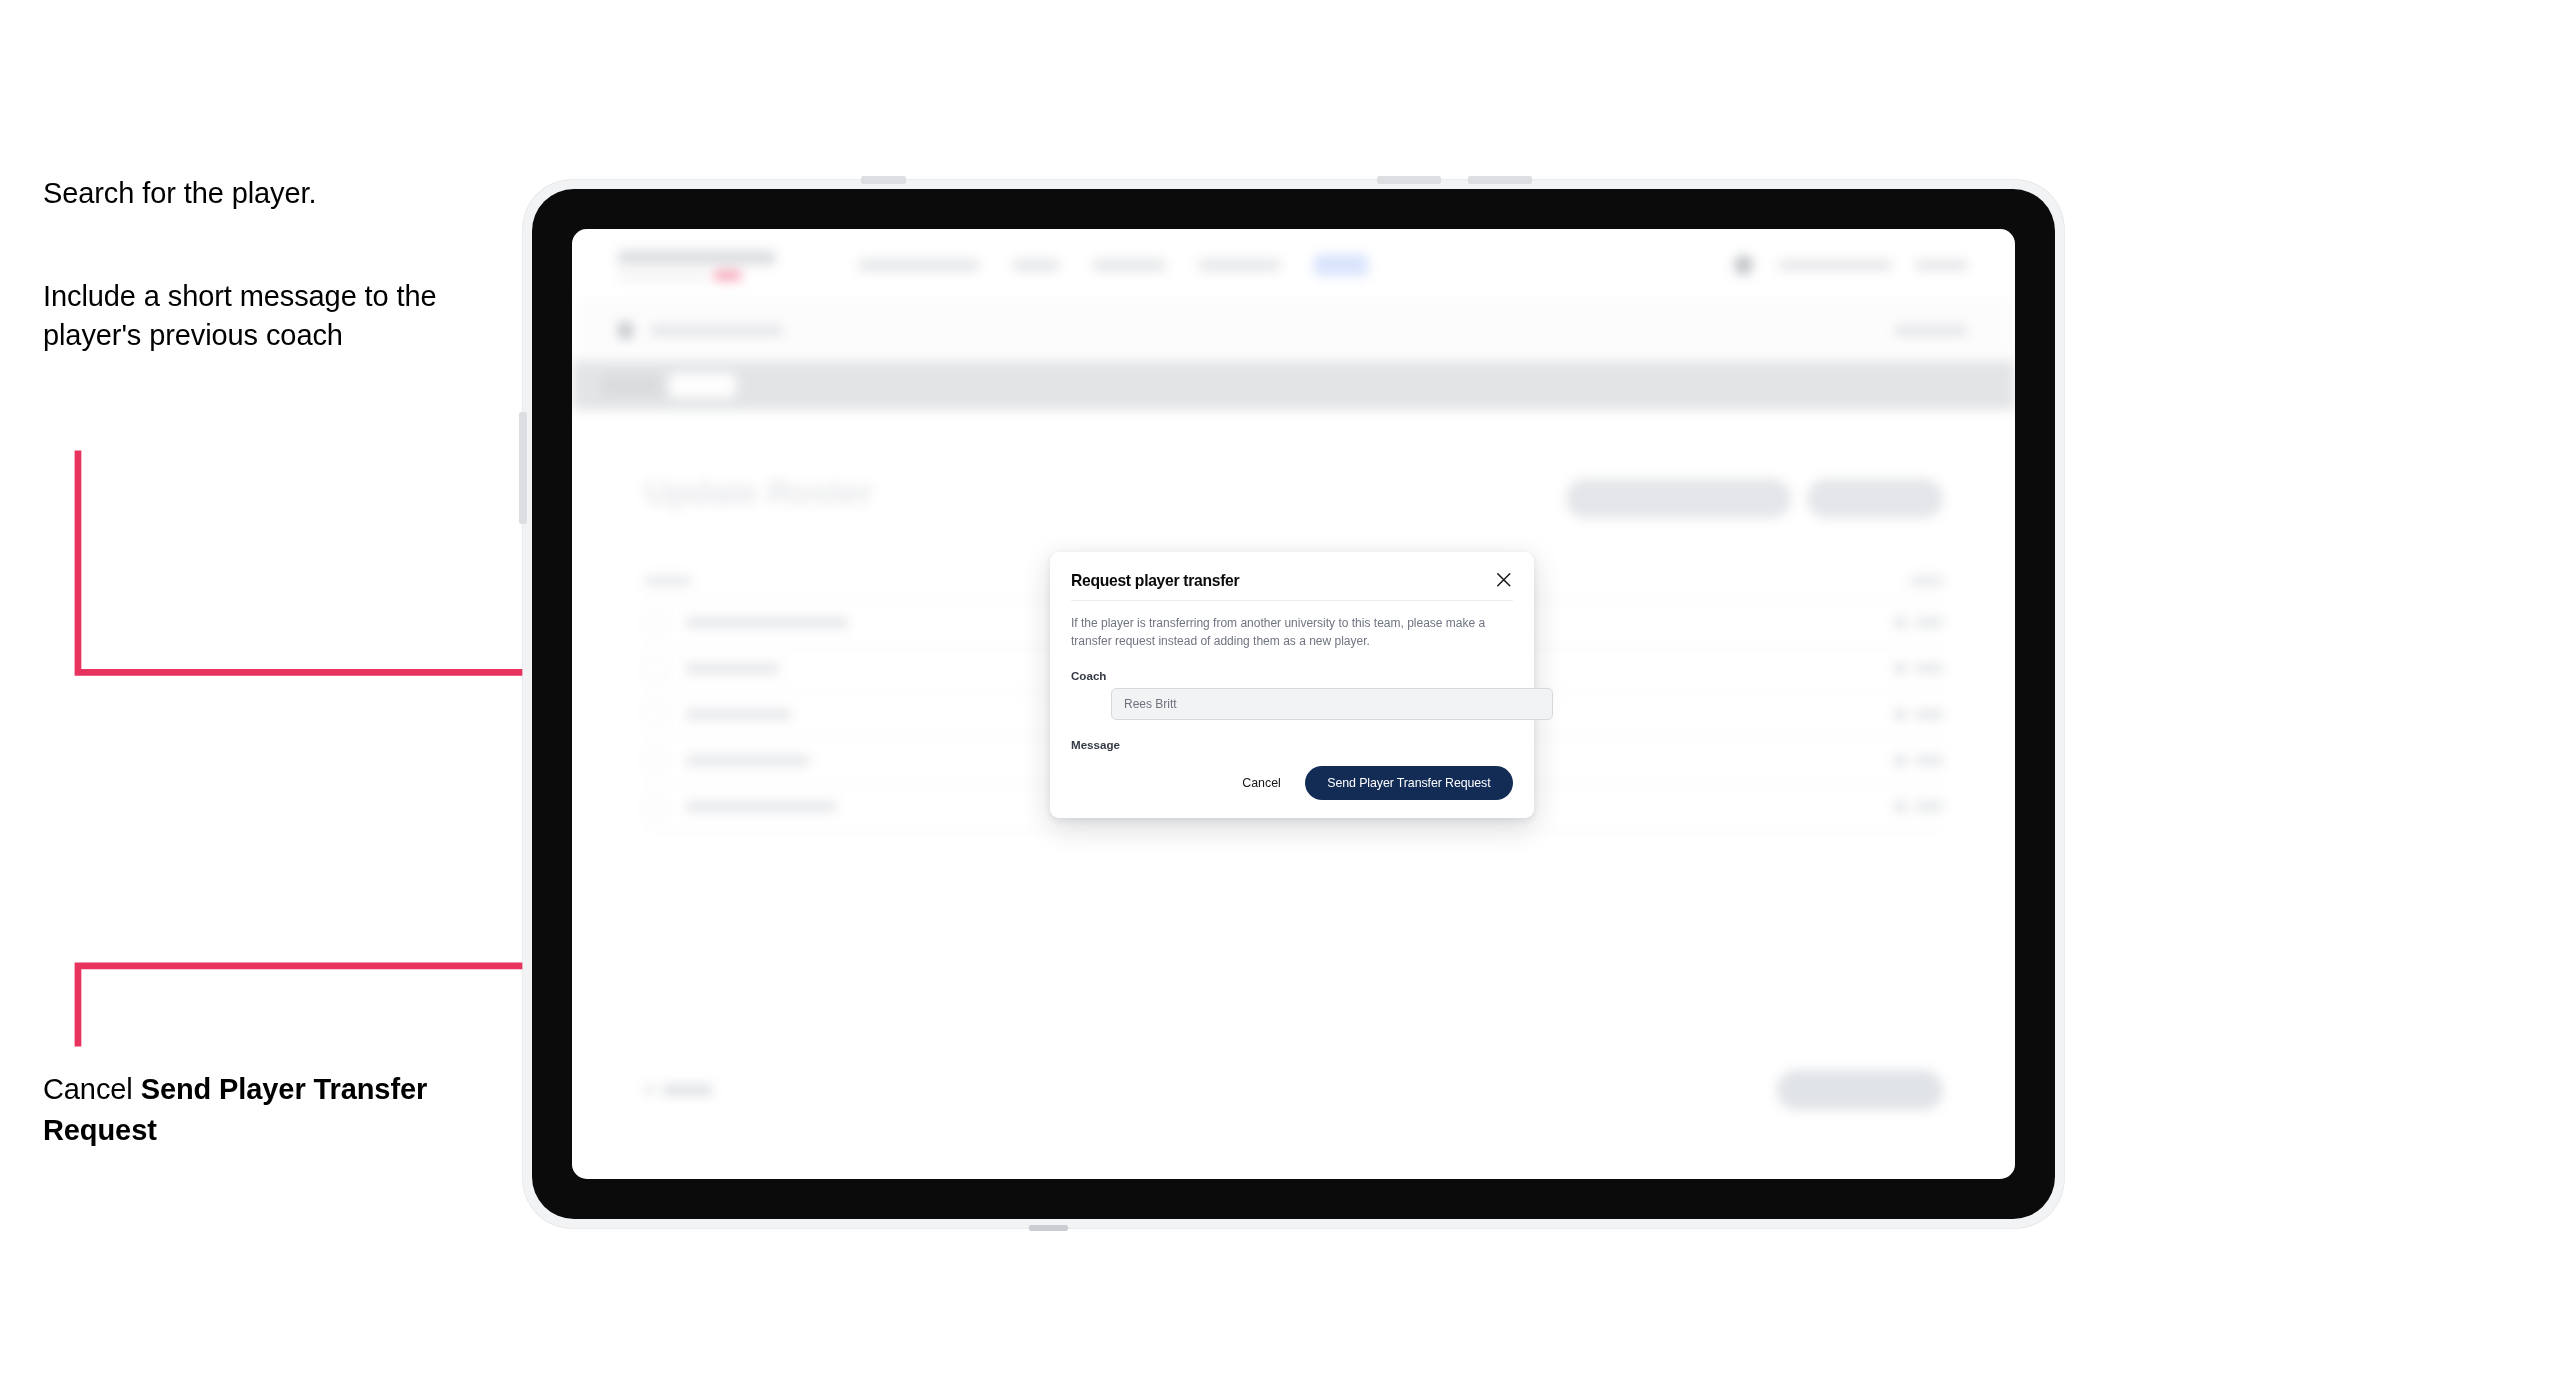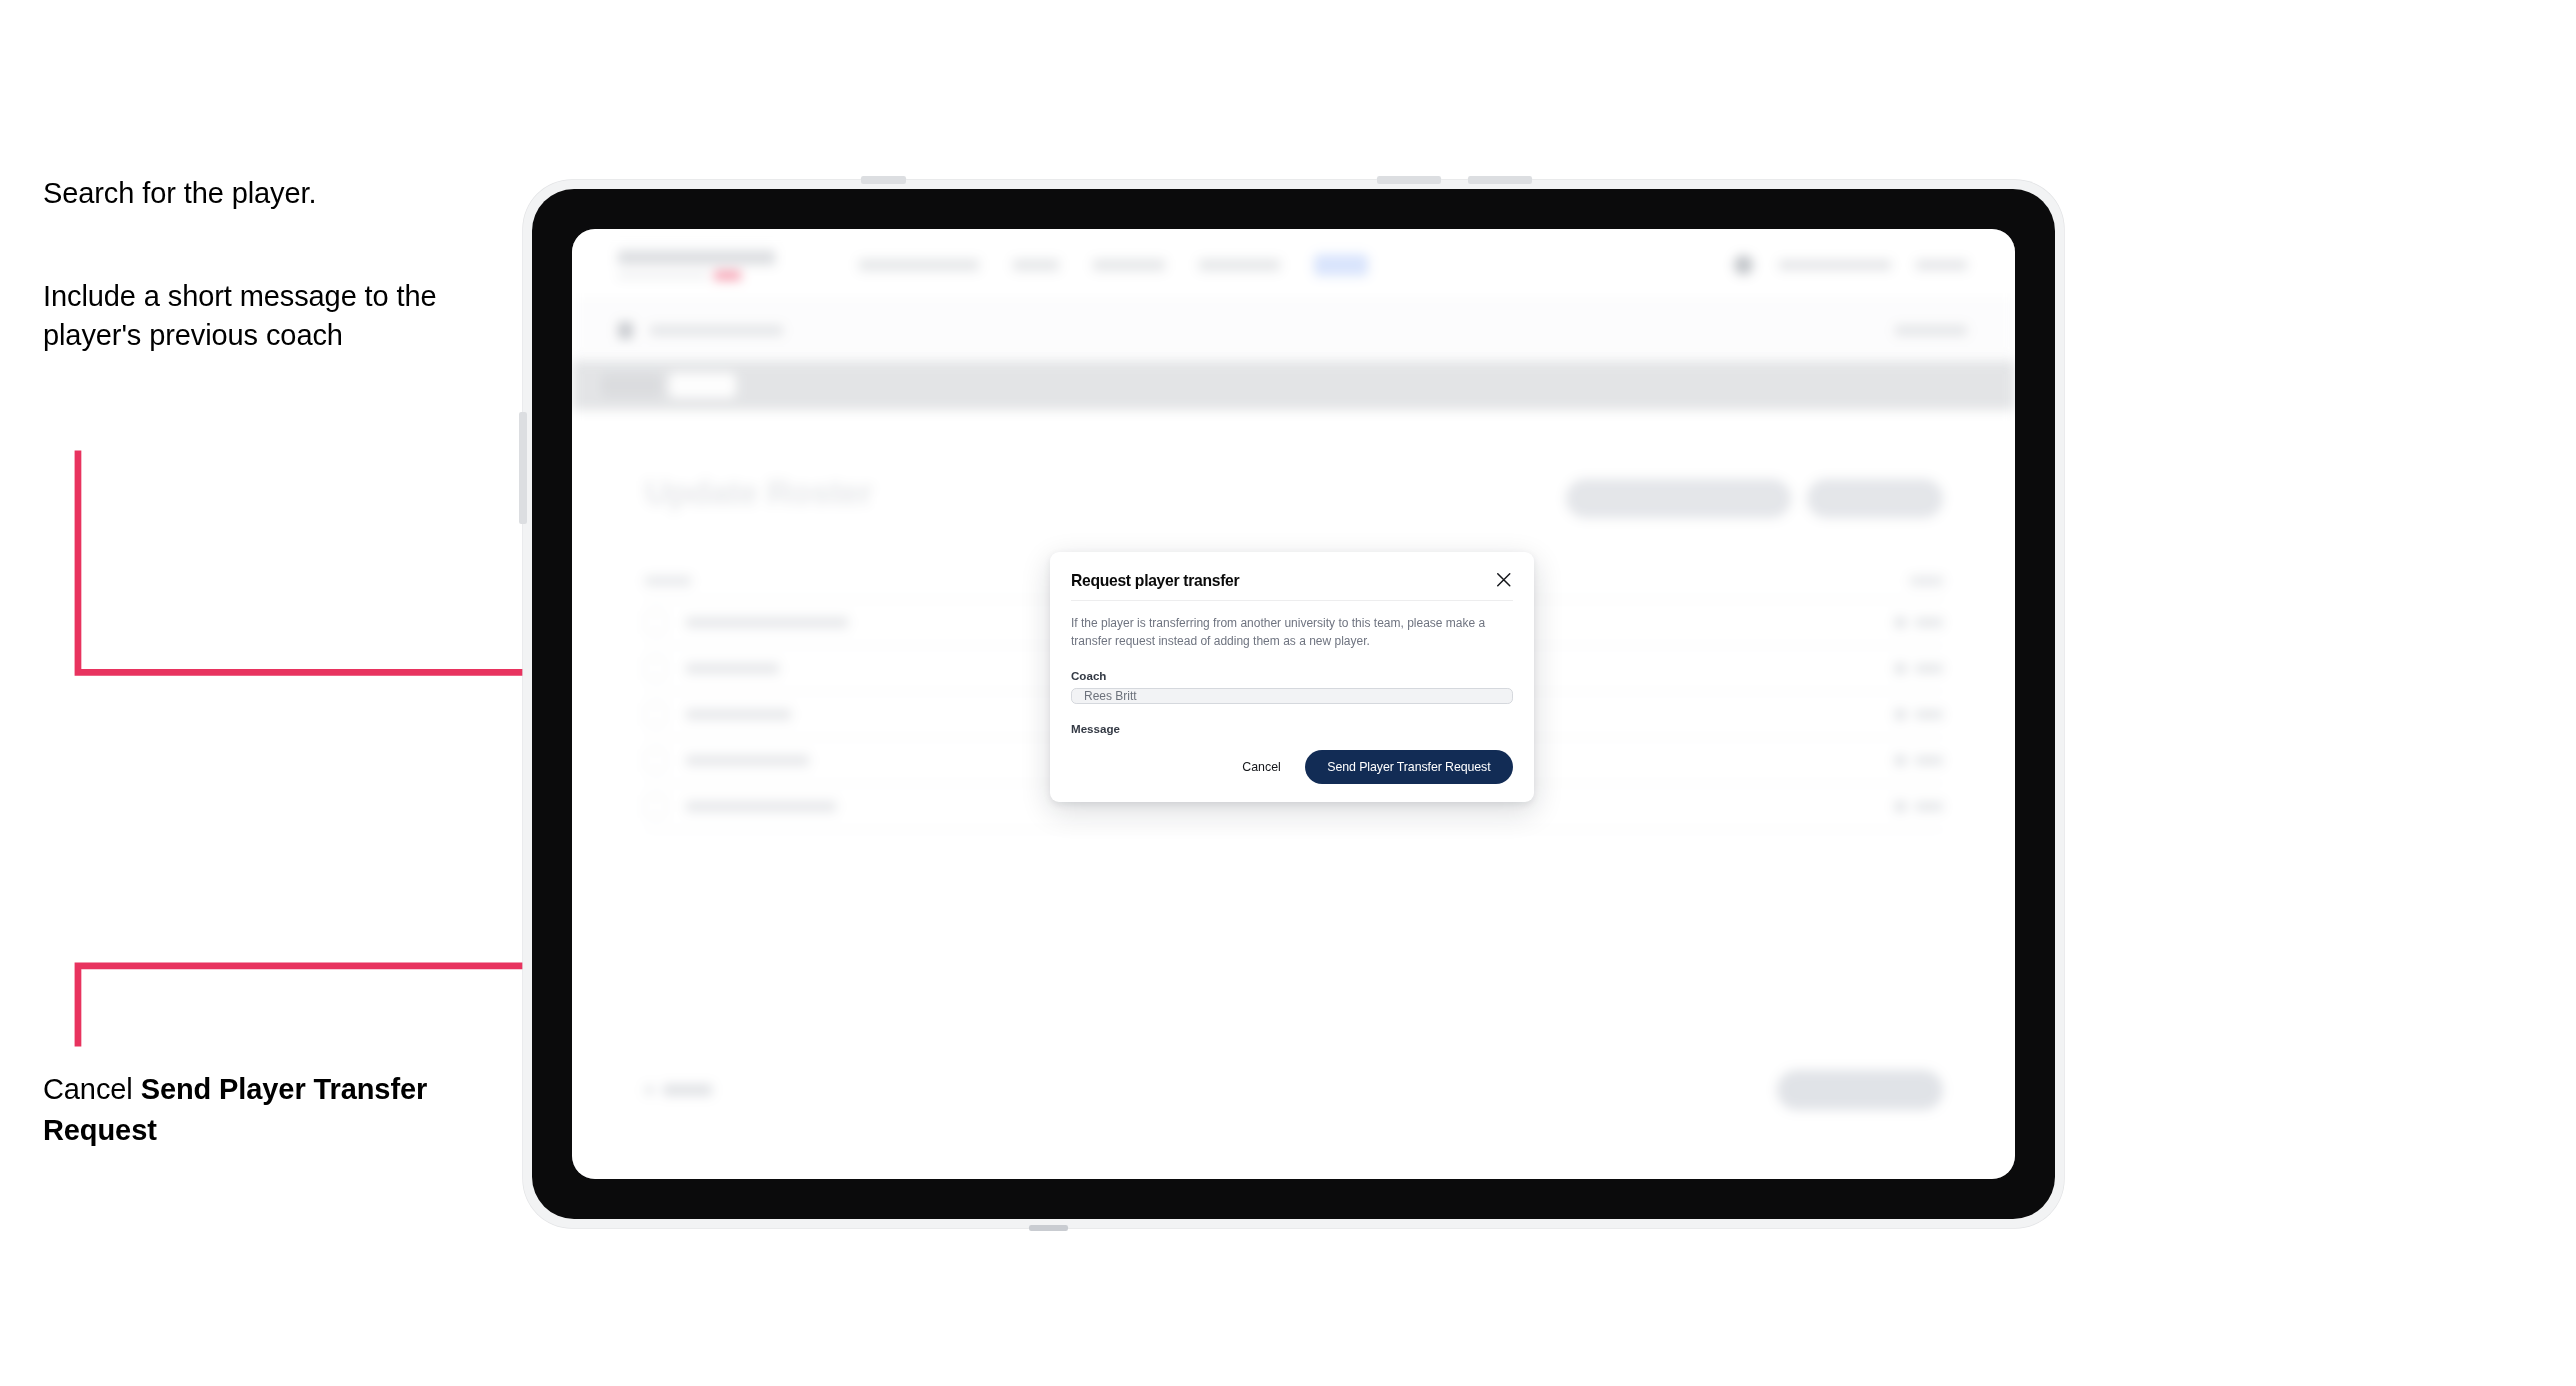--- a/index.html
+++ b/index.html
@@ -42,21 +42,21 @@
   #device-bezel {
     position: absolute;
     left: 9px; top: 9px; right: 9px; bottom: 9px;
     background: #0b0b0c;
     border-radius: 42px;
   }
   #screen {
     position: absolute;
     left: 40px; top: 40px; right: 40px; bottom: 40px;
     background: #ffffff;
-    border-radius: 23px;
+    border-radius: 15px;
     overflow: hidden;
   }
   
   .btn-edge { position: absolute; background: #dcdee1; border-radius: 2.2px; }
   #vol-up   { left: 854px; top: -3.7px;  width: 64px;  height: 7.5px; }
   #vol-dn   { left: 945px; top: -3.7px;  width: 64px;  height: 7.5px; }
   #pwr-btn  { left: 338px;  top: -3.7px;  width: 45px;  height: 7.5px; }
   #side-btn { left: -3.7px;   top: 232px; width: 7.5px;  height: 112px; }
   #bot-port { left: 506px;  bottom: -3px; width: 39px; height: 6px; background:#c9ccd1; }
 
@@ -157,25 +157,25 @@
   .m-close svg { display: block; }
   .m-desc {
     margin-top: 12.7px;
     font-size: 12px; line-height: 1.56; color: #6f7480; max-width: 439px;
   }
   .m-label {
     margin-top: 18px; margin-bottom: 6px;
     font-size: 11.6px; font-weight: 700; color: #343a45;
   }
   .m-input {
-    width: 100%; height: 16px;
+    width: 100%; height: 32px;
     background: #f2f3f5; border: 0.7px solid #d5d8dd; border-radius: 5.2px;
     font-family: "Liberation Sans", sans-serif;
     font-size: 12px; color: #6d727c;
-    padding: 0 12px; outline: none;
+    padding: 0 12px; outline: none; margin-left: 40px;
   }
   .m-textarea {
     position: relative;
     width: 100%; height: 72px;
     background: #ffffff; border: 1.1px solid #454b55; border-radius: 5.2px;
     padding: 8.2px 10.5px 7.5px 10.5px;
     font-size: 11.6px; line-height: 1.45; color: #72777f;
     overflow: hidden;
   }
   .ta-line2 { margin-top: 17px; }

